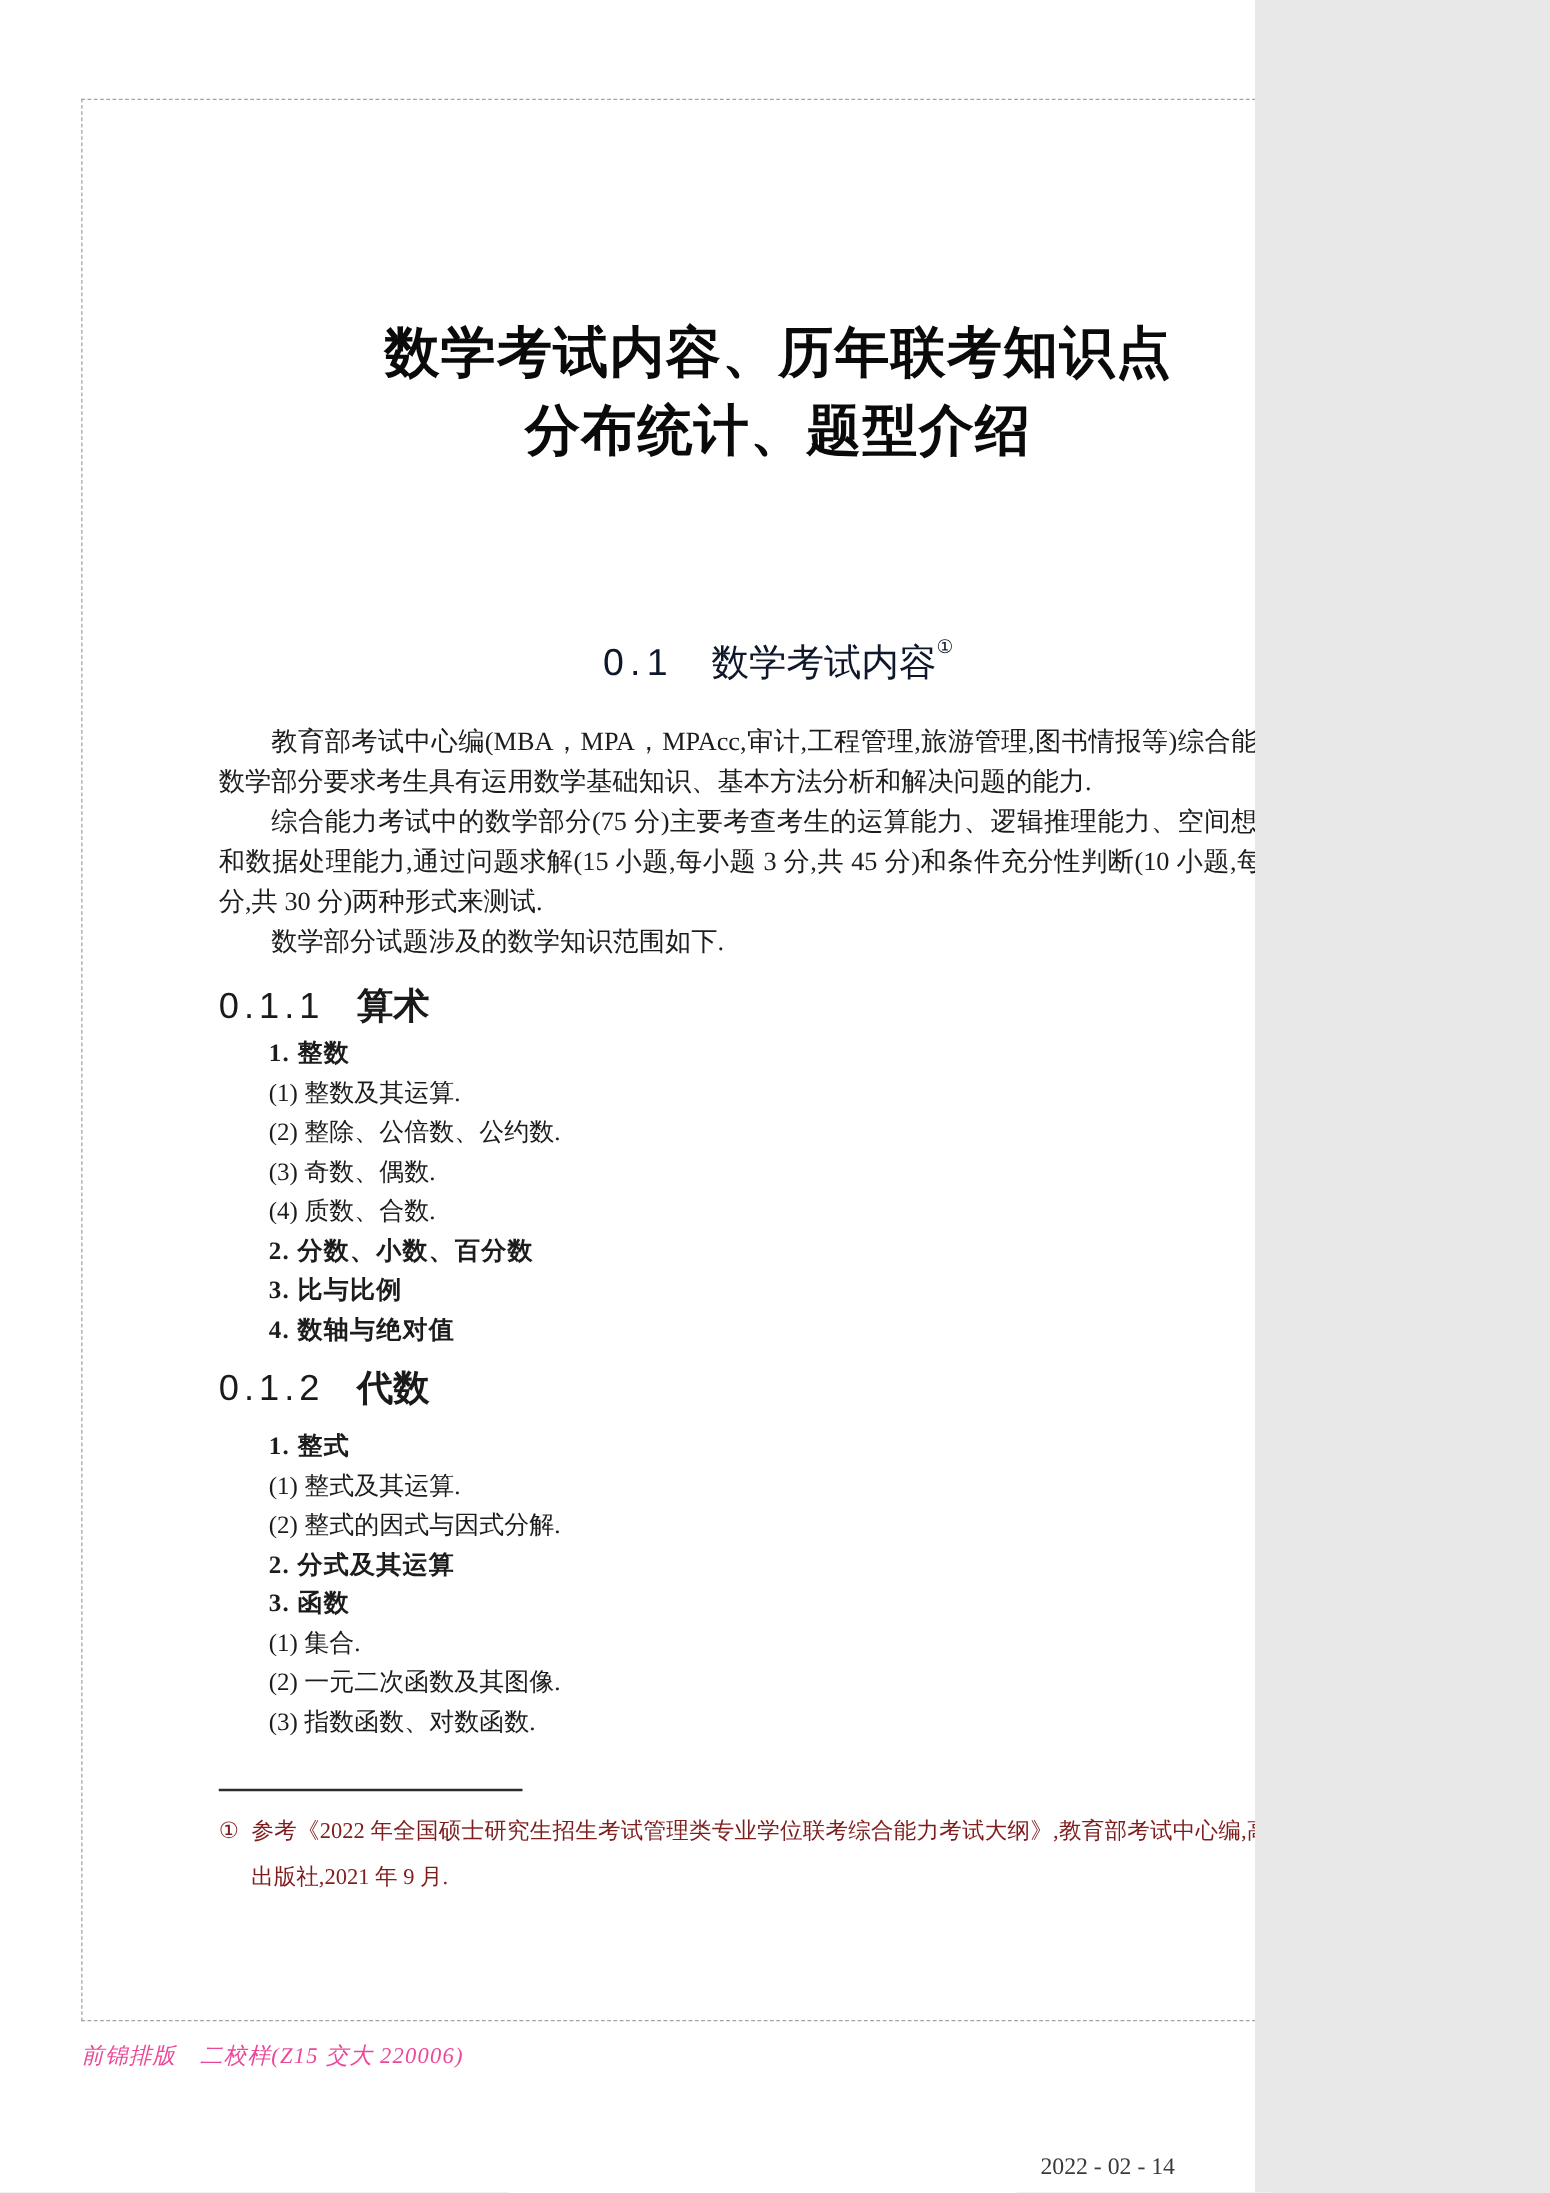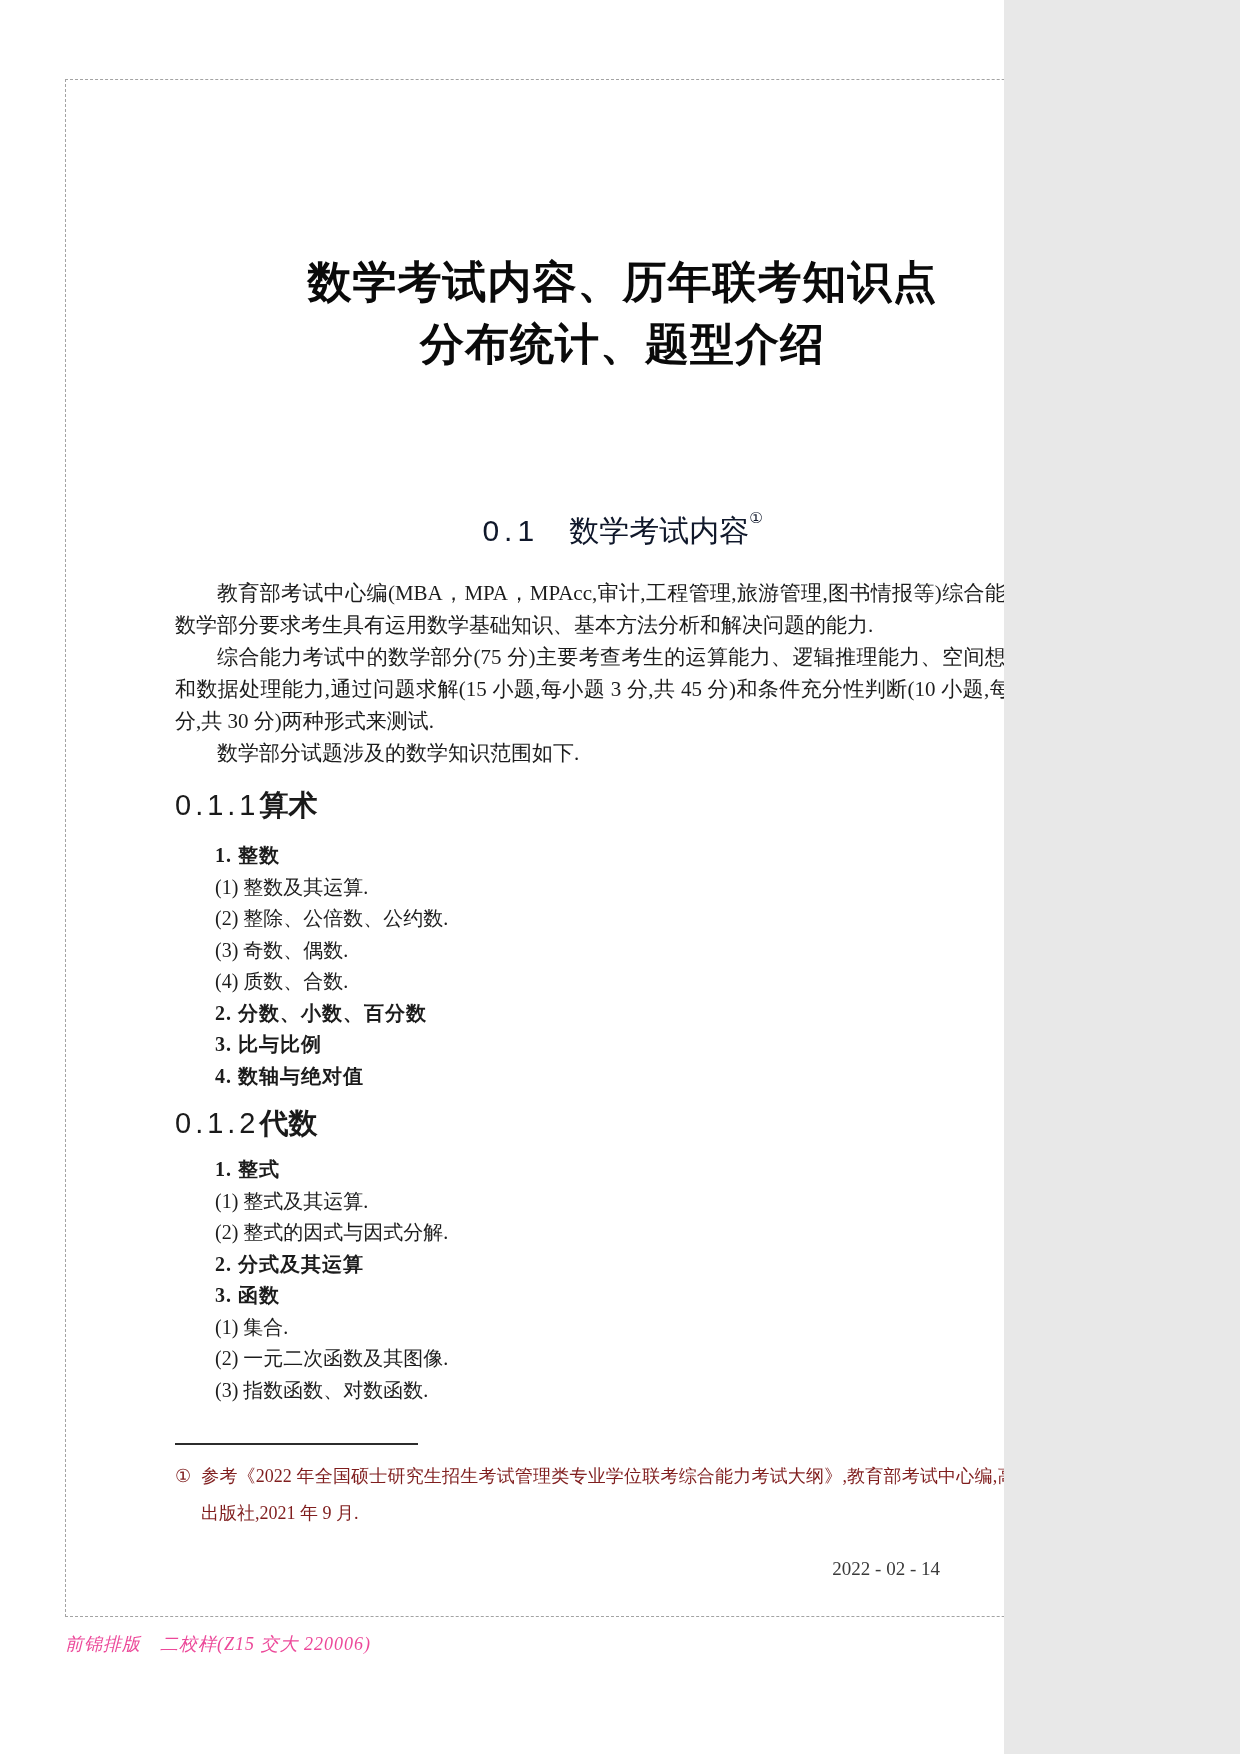--- a/index.html
+++ b/index.html
@@ -42,42 +42,42 @@
     margin:0;font-size:21px;line-height:32px;
     text-indent:2em;text-align:justify;
   }
   .subsection-heading{
     margin:17px 0 0 0;
     font-family:"Liberation Sans","DejaVu Sans",sans-serif;
     font-weight:600;color:#1a1a1a;
     font-size:29px;line-height:38px;
   }
   .subsection-heading.second{margin-top:12px;}
-  .sub-num{letter-spacing:4px;font-weight:500;}
-  .list{margin:16px 0 0 40px;}
+  .sub-num{letter-spacing:4px;margin-right:26px;font-weight:500;}
+  .list{margin:4px 0 0 40px;}
   .list.second{margin-top:12px;}
   .li{font-size:20px;line-height:31.5px;}
   .li.bold{font-weight:700;letter-spacing:1px;}
   .footnote-rule{
     margin-top:37px;width:243px;height:0;
     border-top:2px solid #2c2c2c;
   }
   .footnote{
     margin-top:13px;
     font-size:18px;line-height:37px;
     padding-left:26px;color:#7f1d1d;
     text-align:justify;
   }
   .fn-marker{display:inline-block;width:26px;margin-left:-26px;}
   .footer-left{
     position:absolute;left:65px;top:1632px;
     font-size:18px;color:#ec4899;letter-spacing:1px;font-style:italic;
   }
   .footer-right{
-    position:absolute;right:64px;top:1558px;
+    position:absolute;right:64px;top:1723px;
     font-size:19px;color:#3a3a3a;
   }
 </style>
 </head>
 <body>
 
 <div class="page">
   <div class="border-frame"></div>
 
   <div class="content">

